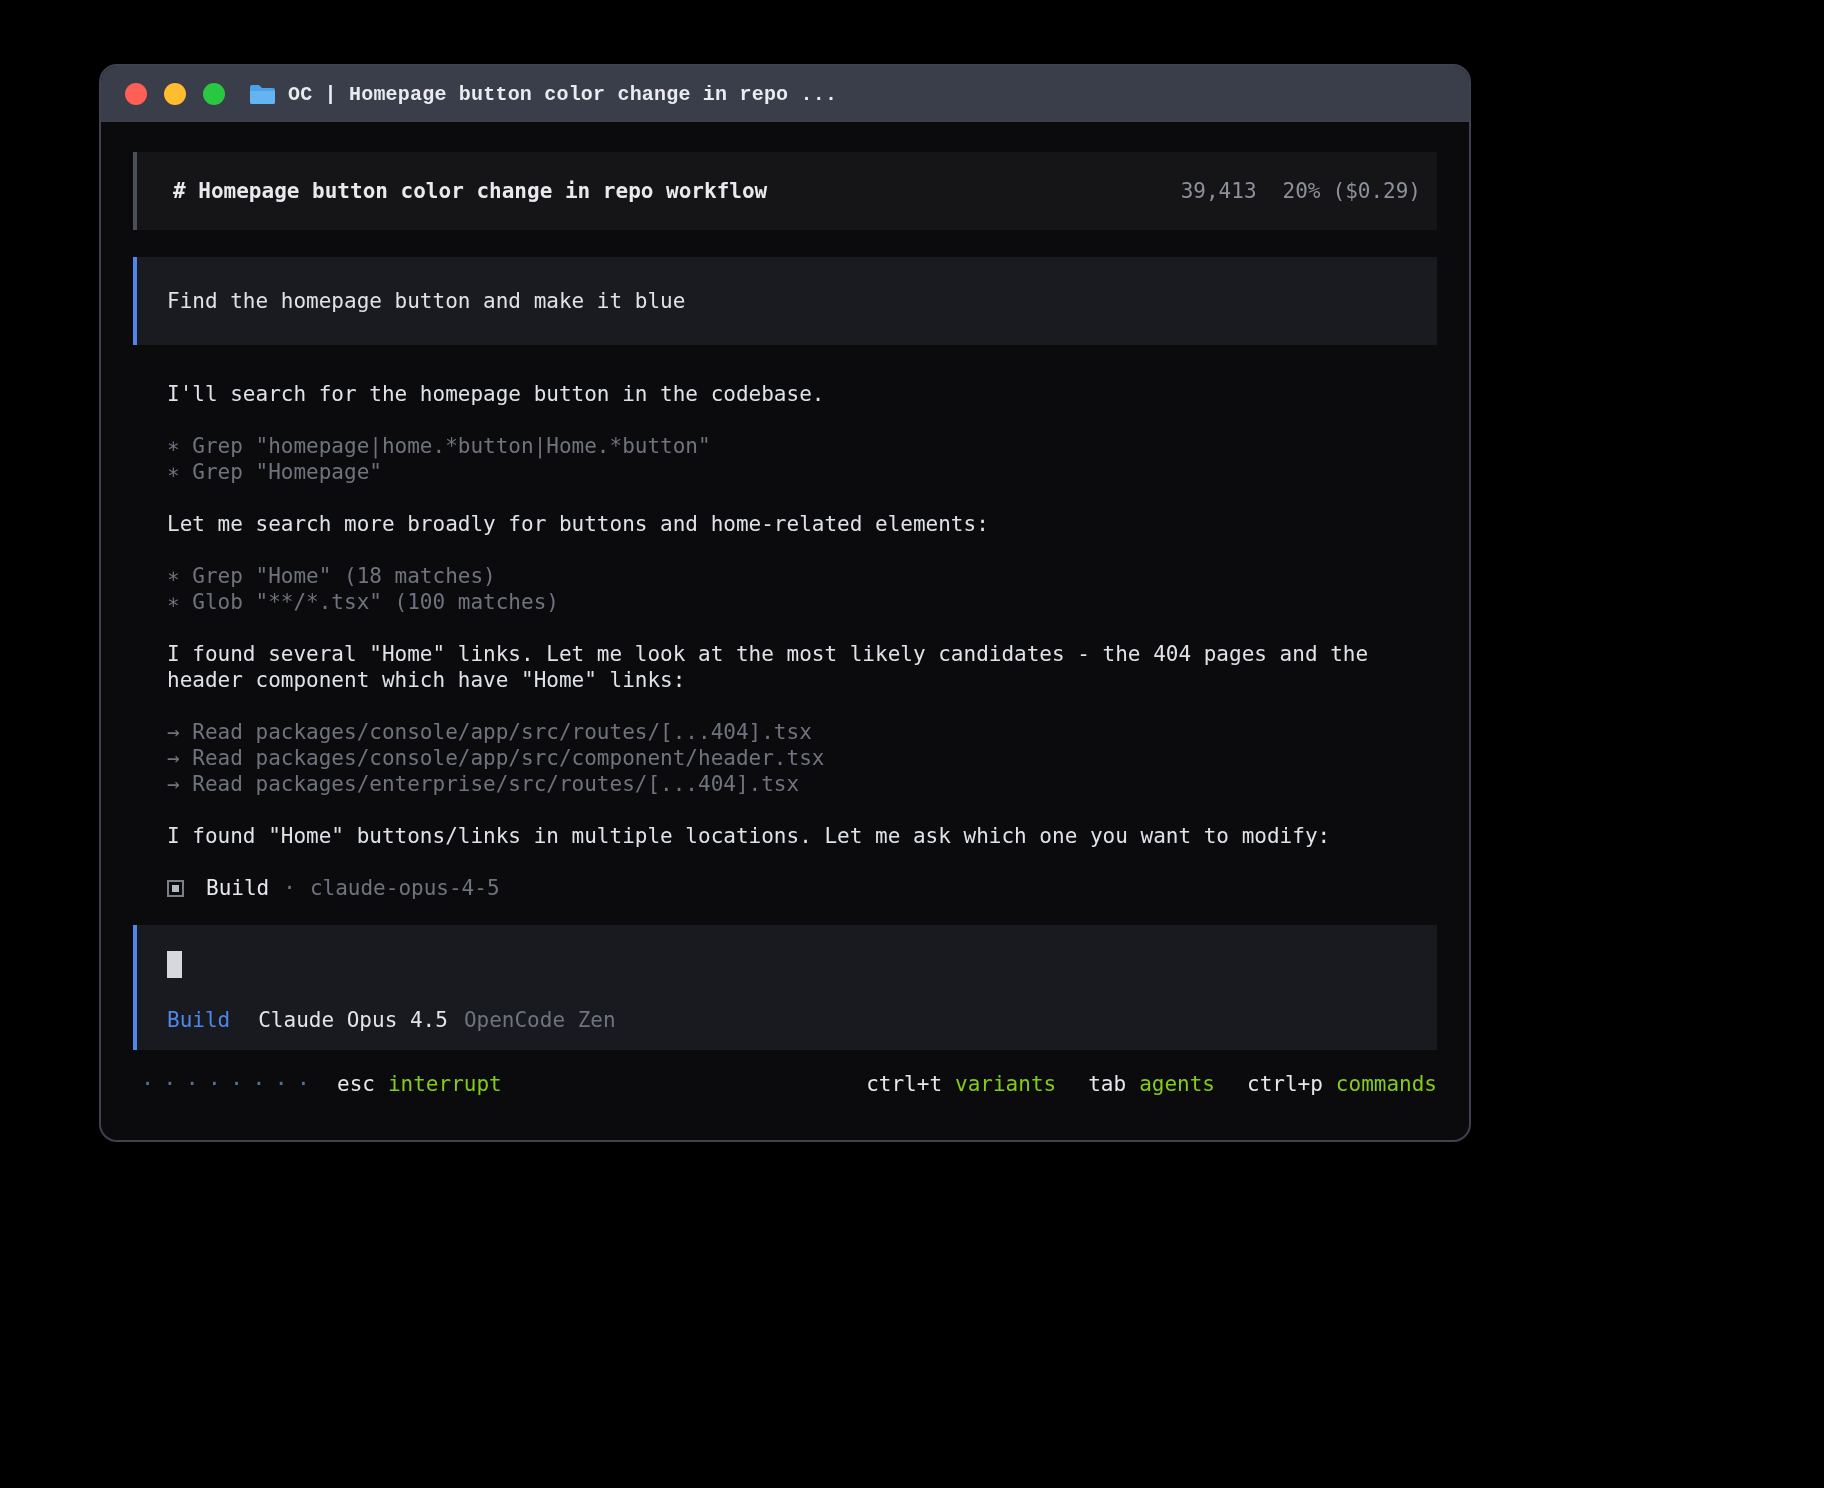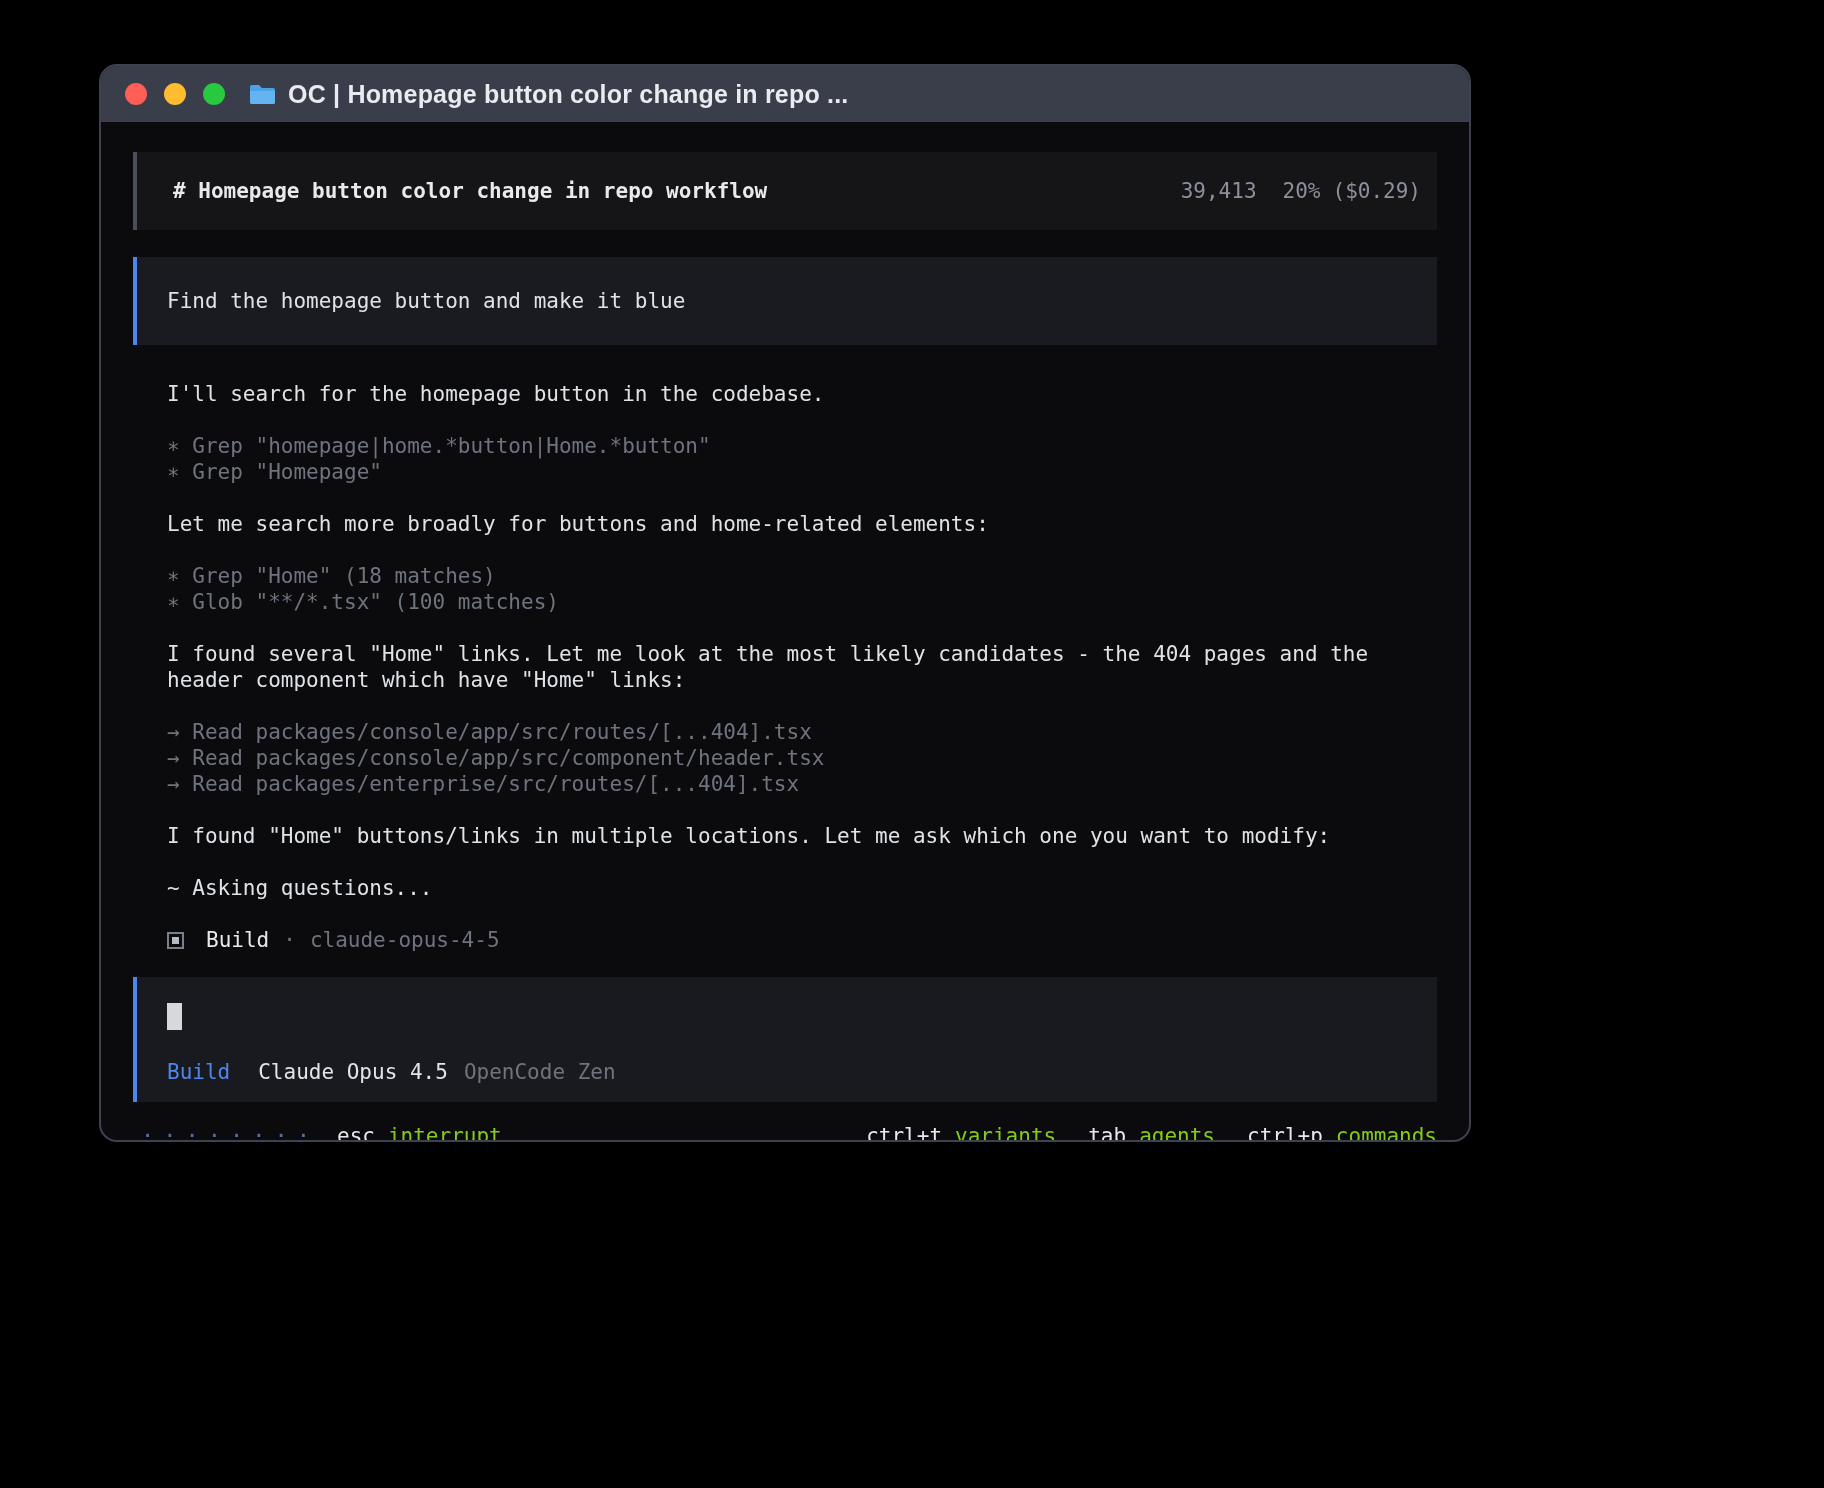--- a/index.html
+++ b/index.html
@@ -14,22 +14,22 @@
 
   
   .titlebar {
     height:56px; background:#3a3e4b; display:flex; align-items:center;
     padding:0 24px;
   }
   .traffic { display:flex; gap:17px; margin-right:24px; }
   .light { width:22px; height:22px; border-radius:50%; display:block; }
   .folder-wrap { display:flex; align-items:center; margin-right:12px; }
   .titlebar-title {
-    font-family:Liberation Sans, sans-serif; font-weight:bold;
-    font-size:25px; color:#e9ebf0; letter-spacing:0.2px;
+    font-family:Liberation Mono, monospace; font-weight:bold;
+    font-size:20px; color:#e9ebf0; letter-spacing:0.2px;
   }
 
   
   .content {
     padding:30px 32px 0; font-size:21px; color:#dfe2e7;
   }
 
   .session-header {
     height:78px; background:#151518; border-left:4px solid #4b4f5a;
     display:flex; align-items:center; justify-content:space-between;
@@ -144,23 +144,20 @@
             <div class="line">I found several "Home" links. Let me look at the most likely candidates - the 404 pages and the header component which have "Home" links:</div>
           </div>
           <div class="group tool">
             <div class="line">→ Read packages/console/app/src/routes/[...404].tsx</div>
             <div class="line">→ Read packages/console/app/src/component/header.tsx</div>
             <div class="line">→ Read packages/enterprise/src/routes/[...404].tsx</div>
           </div>
           <div class="group text">
             <div class="line">I found "Home" buttons/links in multiple locations. Let me ask which one you want to modify:</div>
           </div>
-          <div class="group text">
-            <div class="line">~ Asking questions...</div>
-          </div>
         </div>
 
       <div class="agent-line">
         <span class="agent-icon">
             <span class="agent-icon-inner"></span>
           </span>
         <span class="agent-name">Build</span>
         <span class="agent-sep">·</span>
         <span class="agent-model">claude-opus-4-5</span>
       </div>

